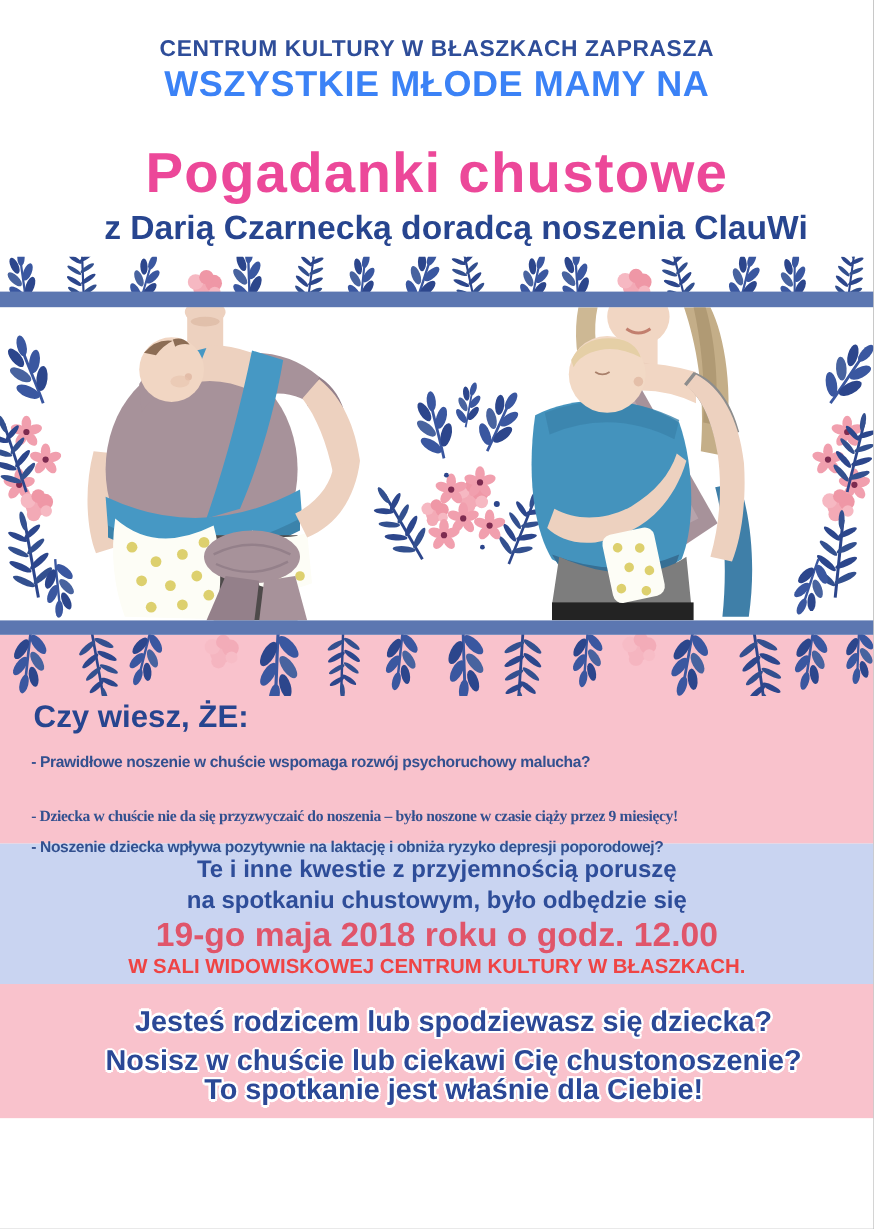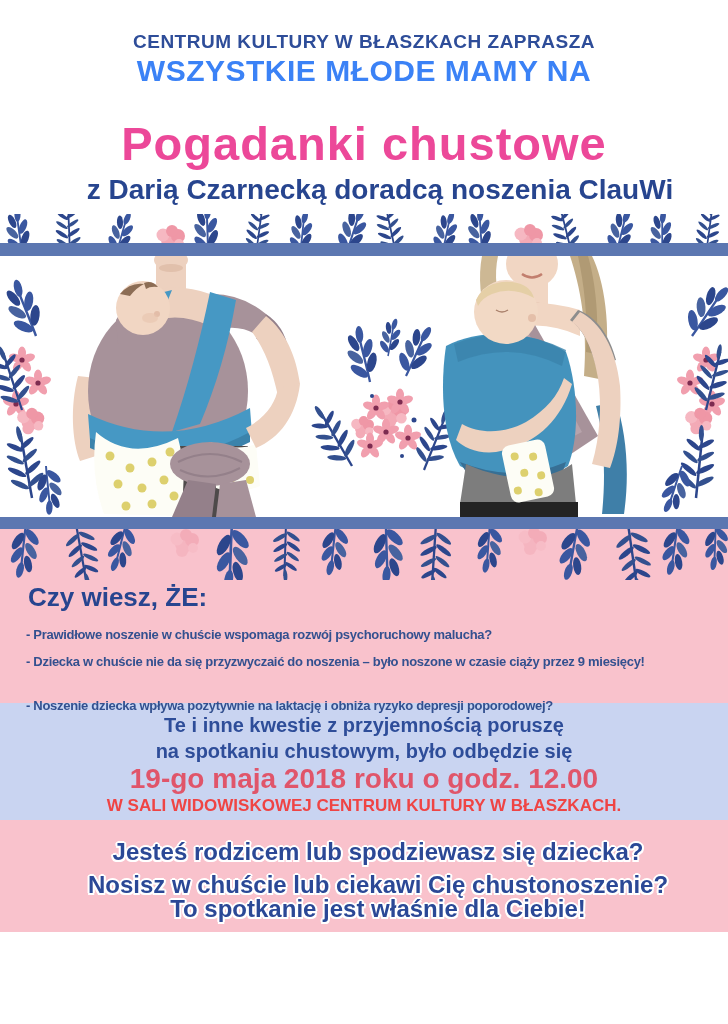--- a/index.html
+++ b/index.html
@@ -17,21 +17,21 @@
   .bar1{top:243px;height:13px;}
   .bar2{top:517px;height:12px;}
   .deco{top:214px;left:0;z-index:1;pointer-events:none;}
   .photos{top:256px;left:0;z-index:2;}
   .pink1{top:529px;height:174px;left:0;width:728px;background:#f9c2cc;z-index:0;}
   .blue{top:703px;height:117px;left:0;width:728px;background:#c9d4f1;z-index:0;}
   .pink2{top:820px;height:112px;left:0;width:728px;background:#f9c2cc;z-index:0;}
   
   .fhead{top:582px;left:28px;font-size:26px;color:#27458f;z-index:5;}
   .fact{left:26px;font-size:13px;letter-spacing:-.3px;color:#33508f;white-space:nowrap;z-index:5;}
-  .f1{top:627px;}.f2{top:654px;}.f3{top:698px;}
+  .f1{top:627px;}.f2{top:672px;font-family:Liberation Serif, serif;}.f3{top:698px;}
   
   .inv1{top:714px;font-size:20px;color:#2e4d99;z-index:5;}
   .inv2{top:740px;font-size:20px;color:#2e4d99;z-index:5;}
   .invdate{top:763px;font-size:28px;color:#e0556a;z-index:5;}
   .invvenue{top:796px;font-size:17px;color:#ef4444;z-index:5;}
   
   .cta{font-size:24px;color:#2b4896;z-index:5;
        text-shadow:-2px 0 0 #fff,2px 0 0 #fff,0 -2px 0 #fff,0 2px 0 #fff,
                    -1.5px -1.5px 0 #fff,1.5px -1.5px 0 #fff,-1.5px 1.5px 0 #fff,1.5px 1.5px 0 #fff;padding-left:28px;}
   .c1{top:838px;}.c2{top:871px;}.c3{top:895px;}

